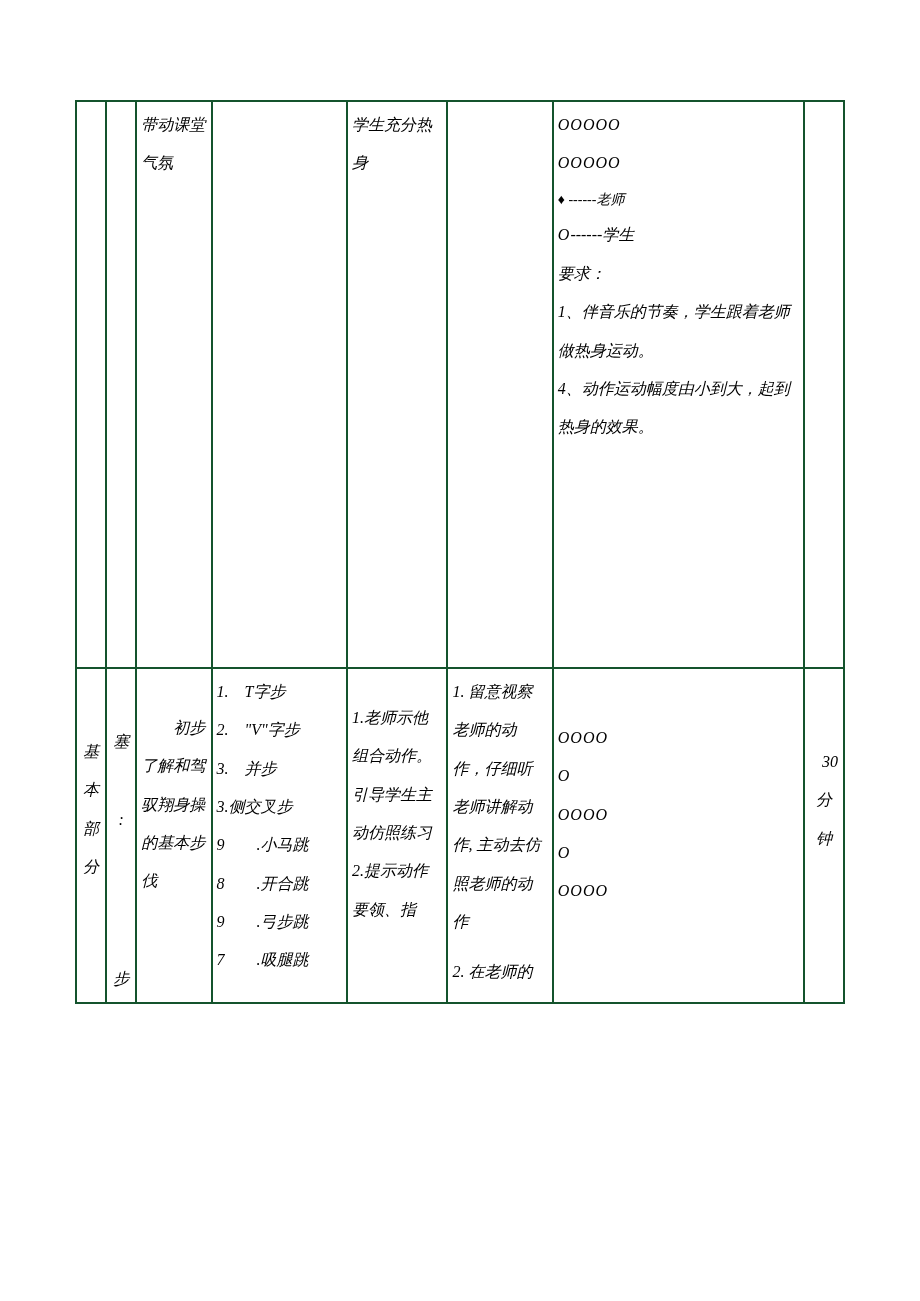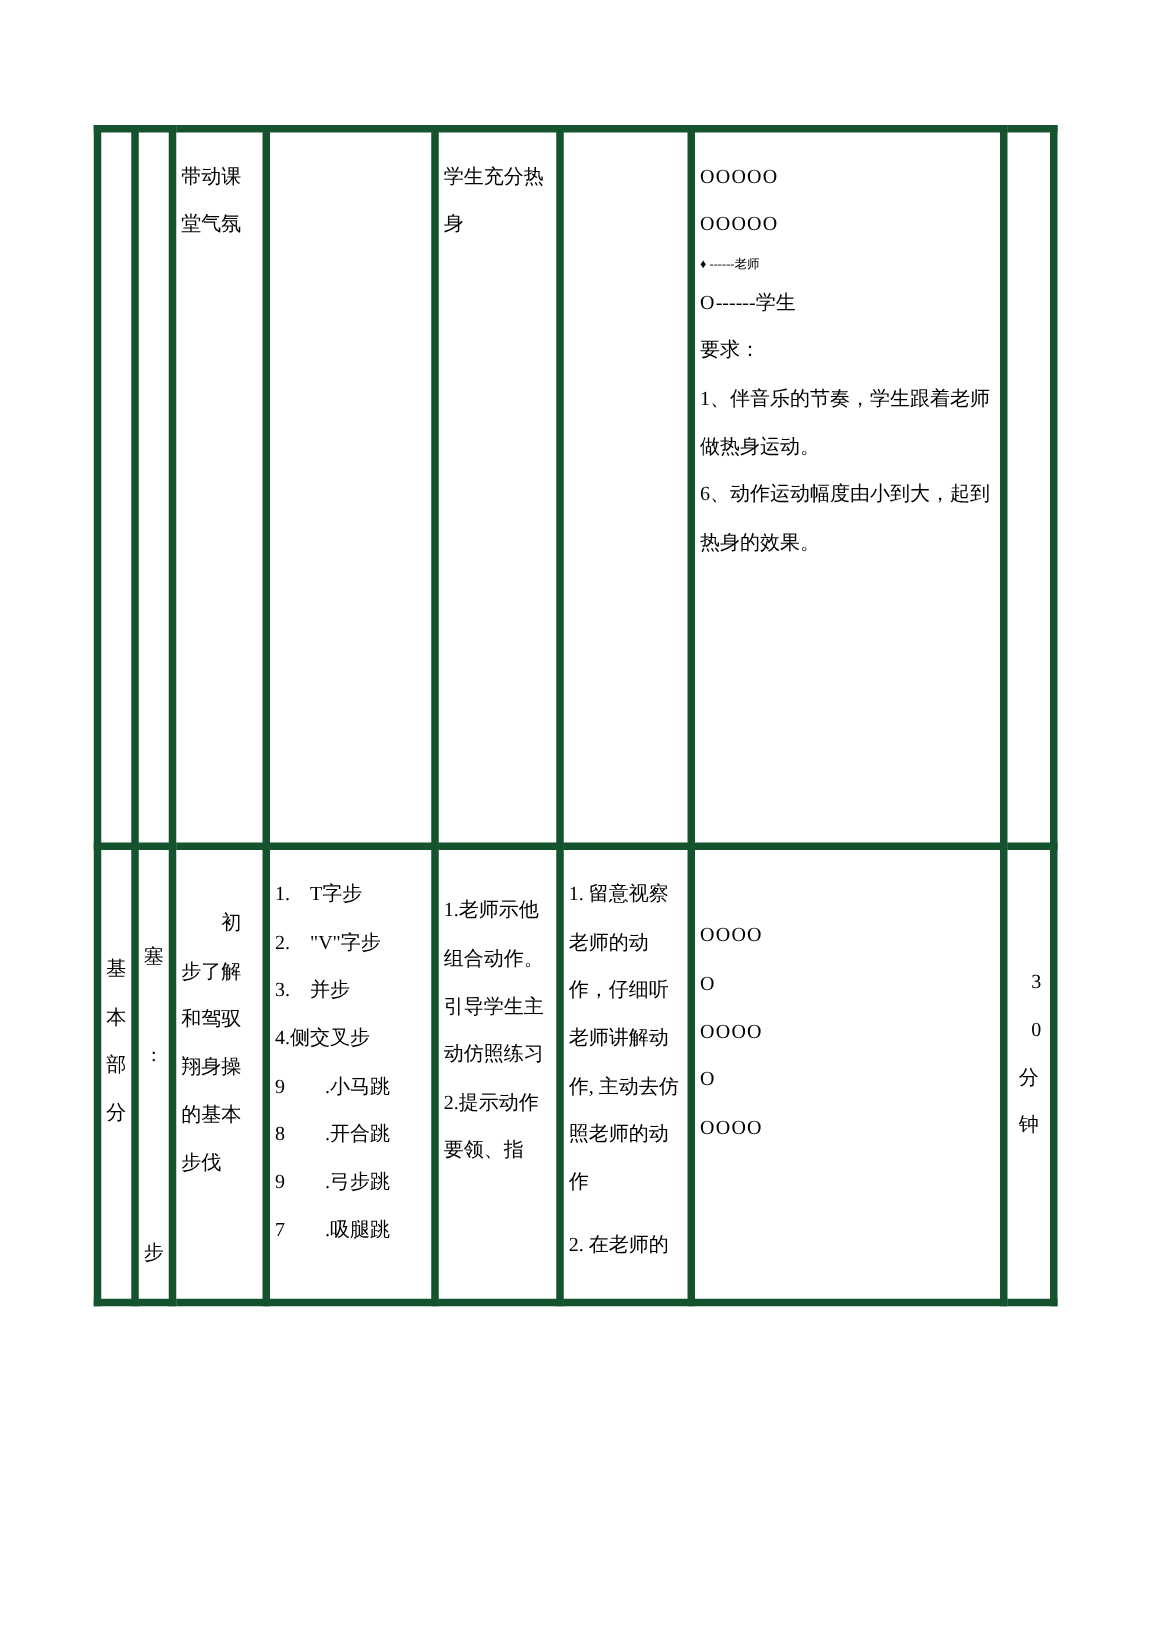--- a/index.html
+++ b/index.html
@@ -14,41 +14,42 @@
   }
   .page {
     padding: 100px 75px 60px 75px;
   }
   table {
     border-collapse: collapse;
     width: 100%;
     table-layout: fixed;
   }
   td {
-    border: 6px solid #14532d;
+    border: 2px solid #14532d;
     vertical-align: top;
-    padding: 17px 4px;
+    padding: 4px 4px;
     line-height: 2.4;
     word-break: break-all;
+    font-style: italic;
   }
   .vertical-text {
     text-align: center;
     line-height: 2.4;
   }
   .col1 { width: 30px; }
   .col2 { width: 30px; }
   .col3 { width: 75px; }
   .col4 { width: 135px; }
   .col5 { width: 100px; }
   .col6 { width: 105px; }
   .col7 { width: 250px; }
   .col8 { width: 40px; }
   .list-line { white-space: pre; }
   .oooo { font-family: "Times New Roman", serif; letter-spacing: 1px; }
-  .diamond { font-size: 10px; }
+  .diamond { font-size: 14px; }
 </style>
 </head>
 <body>
 
 <div class="page">
 <table>
   <colgroup>
     <col class="col1">
         <col class="col2">
         <col class="col3">
@@ -67,21 +68,21 @@
     <td></td>
     <td>学生充分热身</td>
     <td></td>
     <td style="padding-bottom:220px;">
       <div class="oooo">OOOOO</div>
       <div class="oooo">OOOOO</div>
       <div class="diamond">♦ ------老师</div>
       <div><span class="oooo" style="display:inline">O</span><span>------学生</span></div>
       <div>要求：</div>
       <div>1、伴音乐的节奏，学生跟着老师做热身运动。</div>
-      <div>6、动作运动幅度由小到大，起到热身的效果。</div>
+      <div>4、动作运动幅度由小到大，起到热身的效果。</div>
     </td>
     <td></td>
   </tr>
 
   <tr>
     <td class="vertical-text">
       <div style="padding-top:60px;">基</div>
             <div>本</div>
             <div>部</div>
             <div>分</div>
@@ -91,21 +92,21 @@
       <div style="padding-top:40px;">:</div>
       <div style="padding-top:120px;">步</div>
     </td>
     <td style="padding-top:40px;">
       <span>　　初</span><span>步了解和驾驭翔身操的基本步伐</span>
     </td>
     <td>
       <div class="list-line">1.　T字步</div>
       <div class="list-line">2.　"V"字步</div>
       <div class="list-line">3.　并步</div>
-      <div class="list-line">4.侧交叉步</div>
+      <div class="list-line">3.侧交叉步</div>
       <div class="list-line">9　　.小马跳</div>
       <div class="list-line">8　　.开合跳</div>
       <div class="list-line">9　　.弓步跳</div>
       <div class="list-line">7　　.吸腿跳</div>
     </td>
     <td style="padding-top:30px;">
       <div>1.老师示他组合动作。引导学生主动仿照练习</div>
       <div>2.提示动作要领、指</div>
     </td>
     <td>

